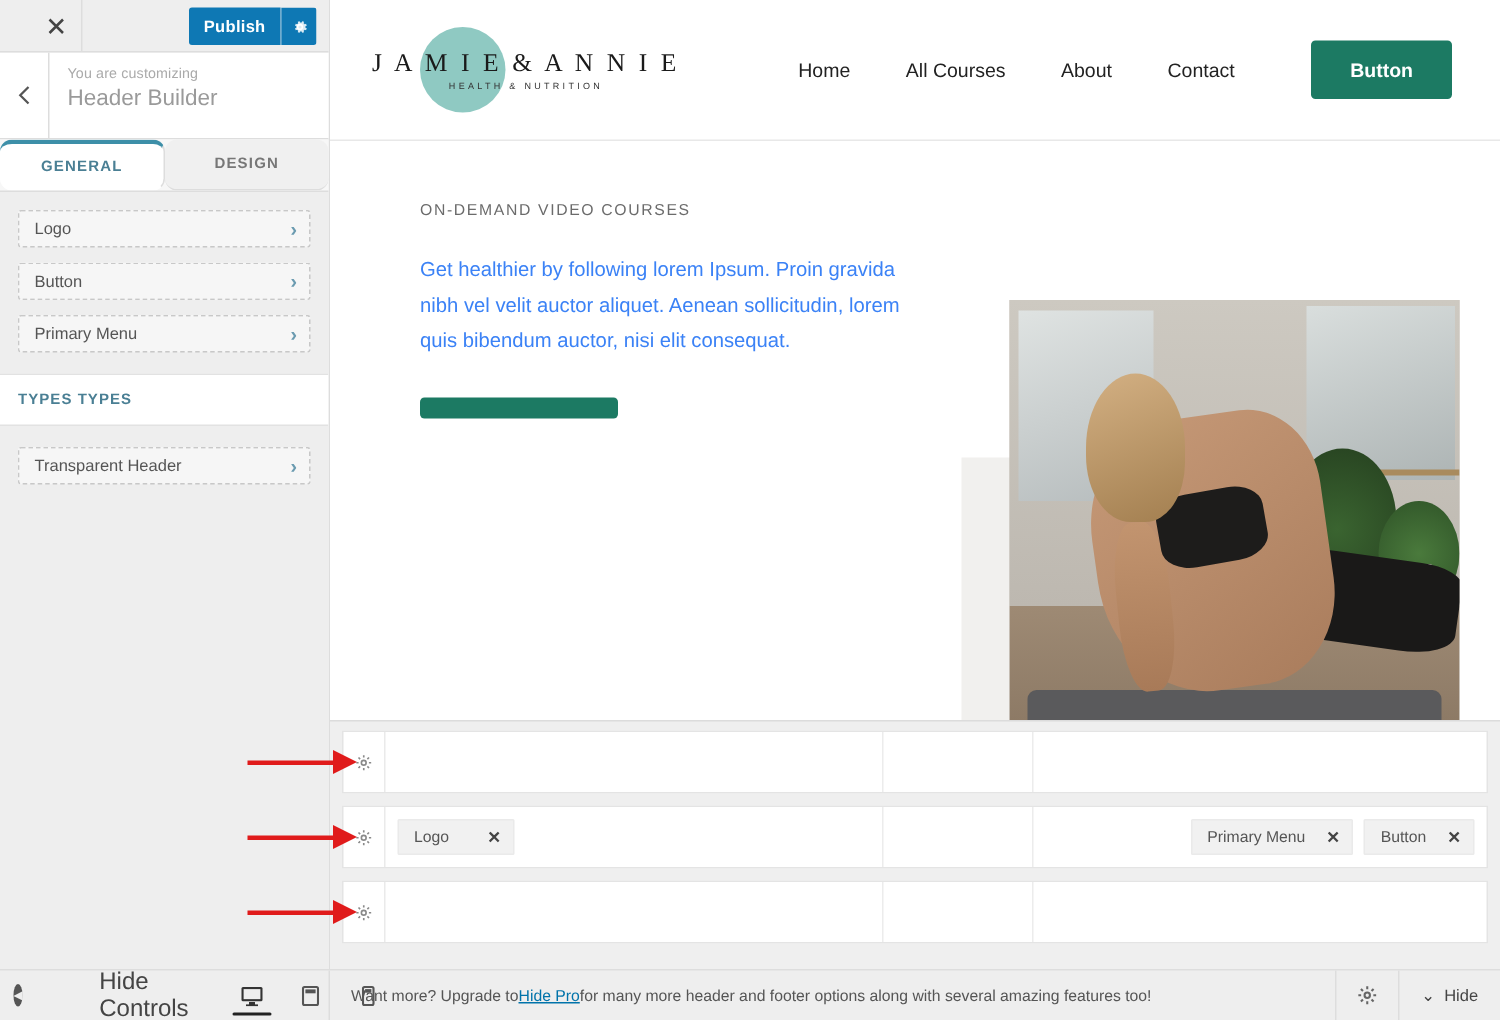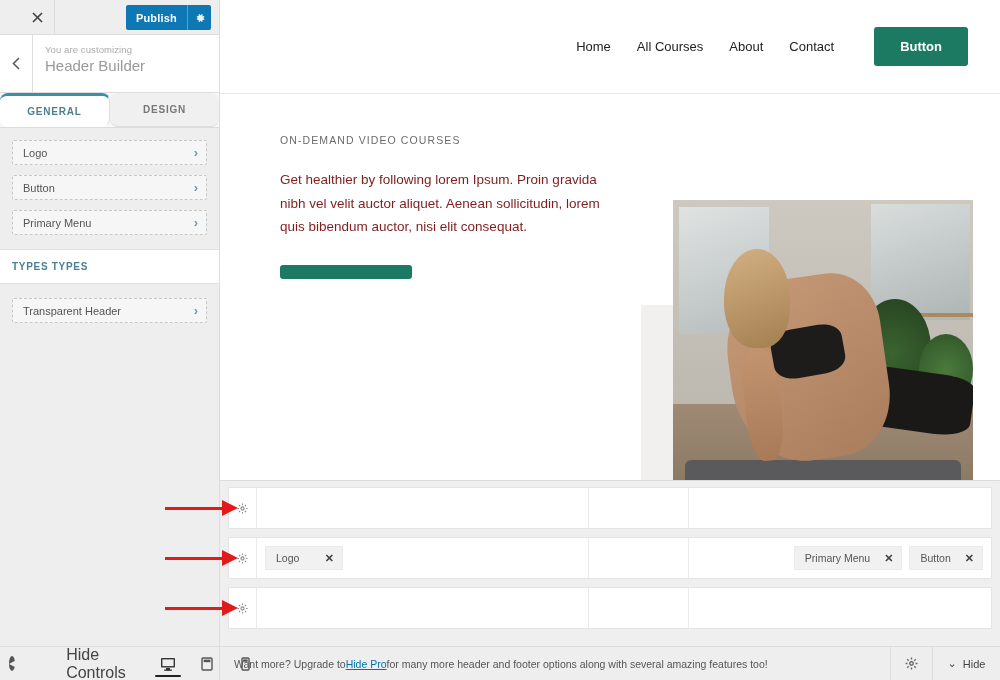--- a/index.html
+++ b/index.html
@@ -93,39 +93,39 @@
   }
   .logo-text { position: relative; padding-left: 8px; }
   .logo-main {
     font-family: "Liberation Serif", serif; font-size: 17px; letter-spacing: 2.4px;
     color: #1a1a1a; white-space: nowrap;
   }
   .logo-sub {
     font-size: 6px; letter-spacing: 2.2px; color: #333; text-align: center;
     margin-top: 3px; white-space: nowrap;
   }
-  .nav { margin-left: auto; display: flex; align-items: center; gap: 26px; }
+  .nav { margin-left: auto; display: flex; align-items: center; gap: 37px; }
   .nav-link { font-size: 13px; color: #222; cursor: pointer; white-space: nowrap; }
   .nav-btn {
     background: #1c7a63; color: #fff; font-size: 13px; font-weight: bold;
     padding: 12px 26px; border-radius: 3px; cursor: pointer; margin-left: 14px;
   }
 
   .hero { display: flex; height: 386px; background: #fff; position: relative; }
   .hero-left { width: 430px; padding: 40px 0 0 60px; }
   .hero-kicker {
     font-size: 10.5px; letter-spacing: 1.1px; color: #6b6b6b; font-weight: 500;
   }
   .hero-title {
     font-family: "Liberation Serif", serif; font-weight: bold;
     font-size: 54px; line-height: 1.04; color: #151f4d; margin-top: 20px;
     letter-spacing: -0.5px;
   }
   .hero-body {
-    font-size: 13.5px; line-height: 1.75; color: #7f1d1d;
+    font-size: 13.5px; line-height: 1.75; color: #3b82f6;
     margin-top: 22px; width: 340px;
   }
   .hero-cta {
     margin-top: 26px; width: 132px; height: 14px; background: #1c7a63; border-radius: 3px;
   }
   .hero-right { position: absolute; left: 453px; top: 106px; width: 327px; height: 280px; }
   .hero-imgbox {
     position: absolute; left: 0; top: 0; width: 300px; height: 352px;
     overflow: hidden; background: #b9b2a8;
   }
@@ -279,20 +279,27 @@
       <div class="sb-item after-sec">
         <span class="sb-item-label">Transparent Header</span>
         <span class="sb-chev">›</span>
       </div>
     </div>
   </div>
 
   <div class="preview">
 
     <div class="site-header">
+      <div class="logo-wrap">
+        <div class="logo-circle"></div>
+        <div class="logo-text">
+          <div class="logo-main">J A M I E   &amp;   A N N I E</div>
+          <div class="logo-sub">HEALTH &amp; NUTRITION</div>
+        </div>
+      </div>
       <div class="nav">
         <span class="nav-link">Home</span>
         <span class="nav-link">All Courses</span>
         <span class="nav-link">About</span>
         <span class="nav-link">Contact</span>
         <span class="nav-btn">Button</span>
       </div>
     </div>
 
     <div class="hero">

